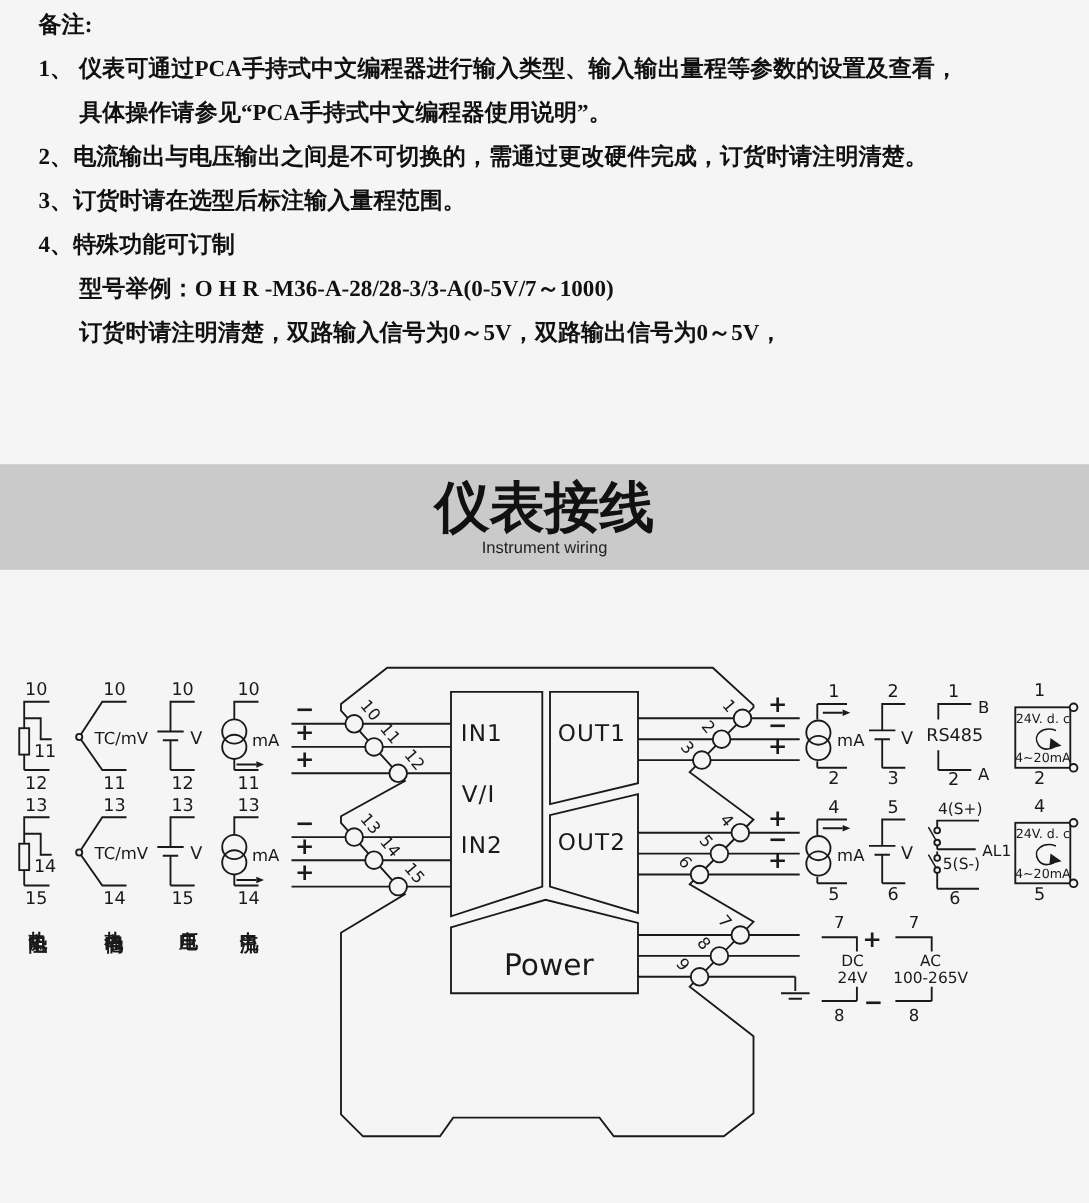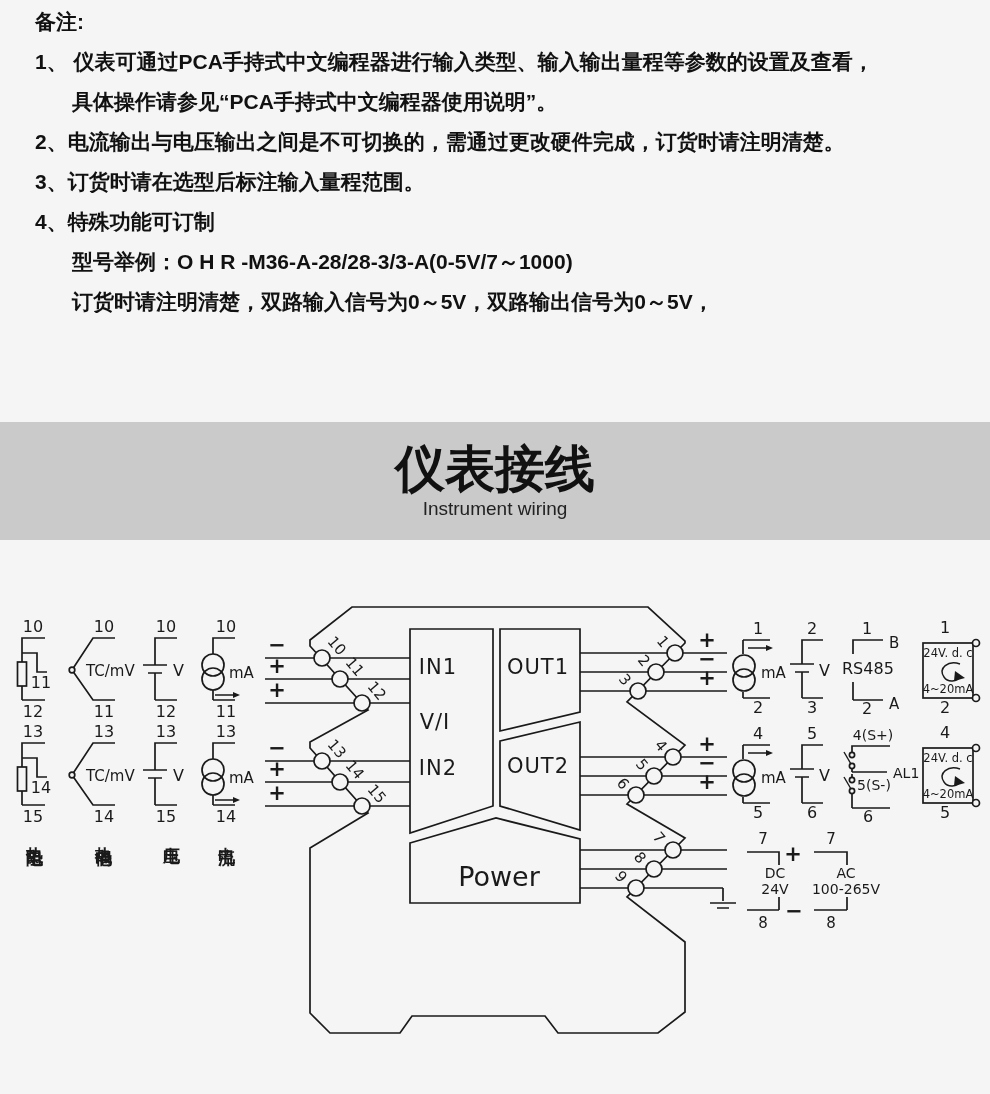--- a/index.html
+++ b/index.html
@@ -1,26 +1,26 @@
 <!DOCTYPE html>
 <html><head>
 <meta charset="utf-8">
 <style>
   html,body{margin:0;padding:0;}
   .page{position:relative;width:990px;height:1094px;background:#f5f5f5;overflow:hidden;
         font-family:"Liberation Sans","DejaVu Sans",sans-serif;color:#111;}
   
-  .notes{position:absolute;left:35px;top:2px;width:940px;}
+  .notes{position:absolute;left:35px;top:2px;width:940px;font-family:Liberation Serif, serif;}
   .nl{height:40px;line-height:40px;font-size:21px;font-weight:600;white-space:nowrap;}
   .nl.ind{padding-left:37px;}
   
-  .banner{position:absolute;left:0;top:422px;width:990px;height:118px;background:#cacaca;
+  .banner{position:absolute;left:0;top:422px;width:990px;height:96px;background:#cacaca;
           display:flex;flex-direction:column;align-items:center;justify-content:center;}
   .bt{font-size:50px;font-weight:700;line-height:54px;color:#111;}
-  .bs{font-size:19px;color:#222;margin-top:2px;}
+  .bs{font-size:15px;color:#222;margin-top:2px;}
   
   .vlabel{position:absolute;top:833px;width:20px;writing-mode:vertical-rl;text-orientation:upright;
           font-size:17px;font-weight:600;letter-spacing:2px;color:#1a1a1a;}
   
   .diag{position:absolute;left:0;top:560px;}
   .diag text{font-family:"DejaVu Sans","Liberation Sans",sans-serif;fill:#1a1a1a;}
   .w{fill:none;stroke:#1a1a1a;stroke-width:1.7;}
   .wt{fill:none;stroke:#1a1a1a;stroke-width:1.4;}
   .wf{fill:#f5f5f5;stroke:#1a1a1a;stroke-width:1.7;}
   .fd{fill:#1a1a1a;stroke:none;}

